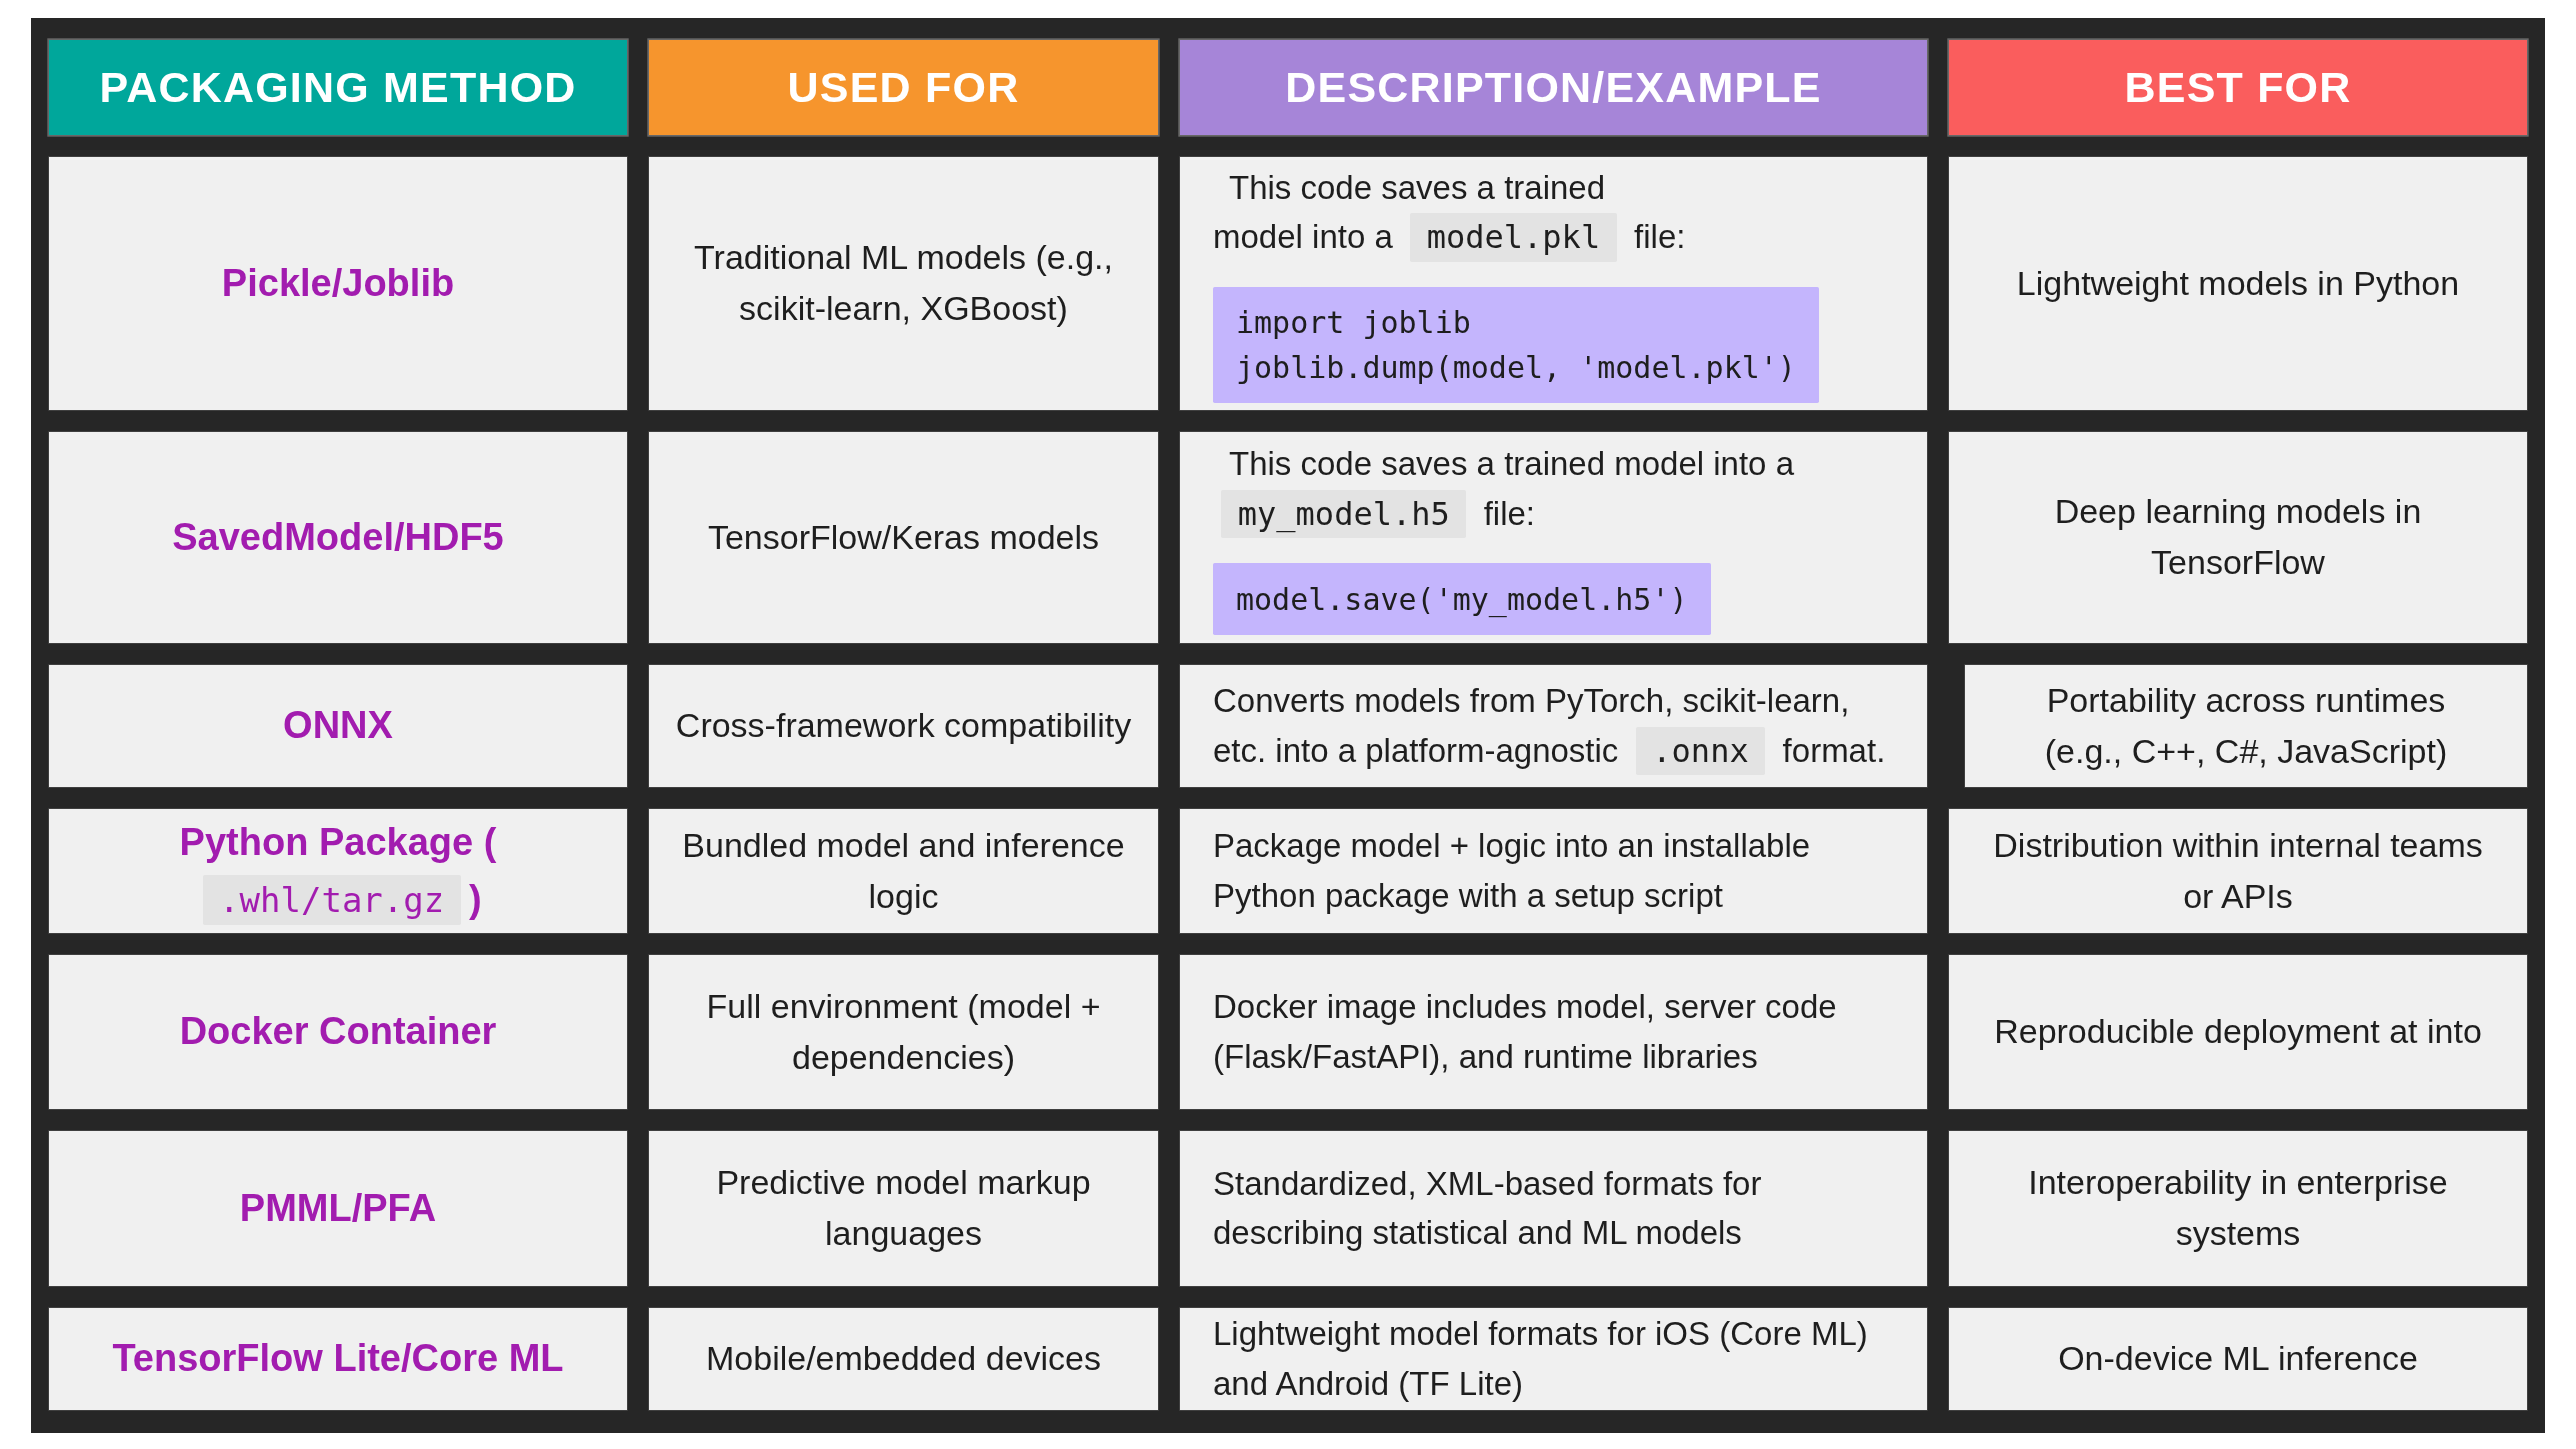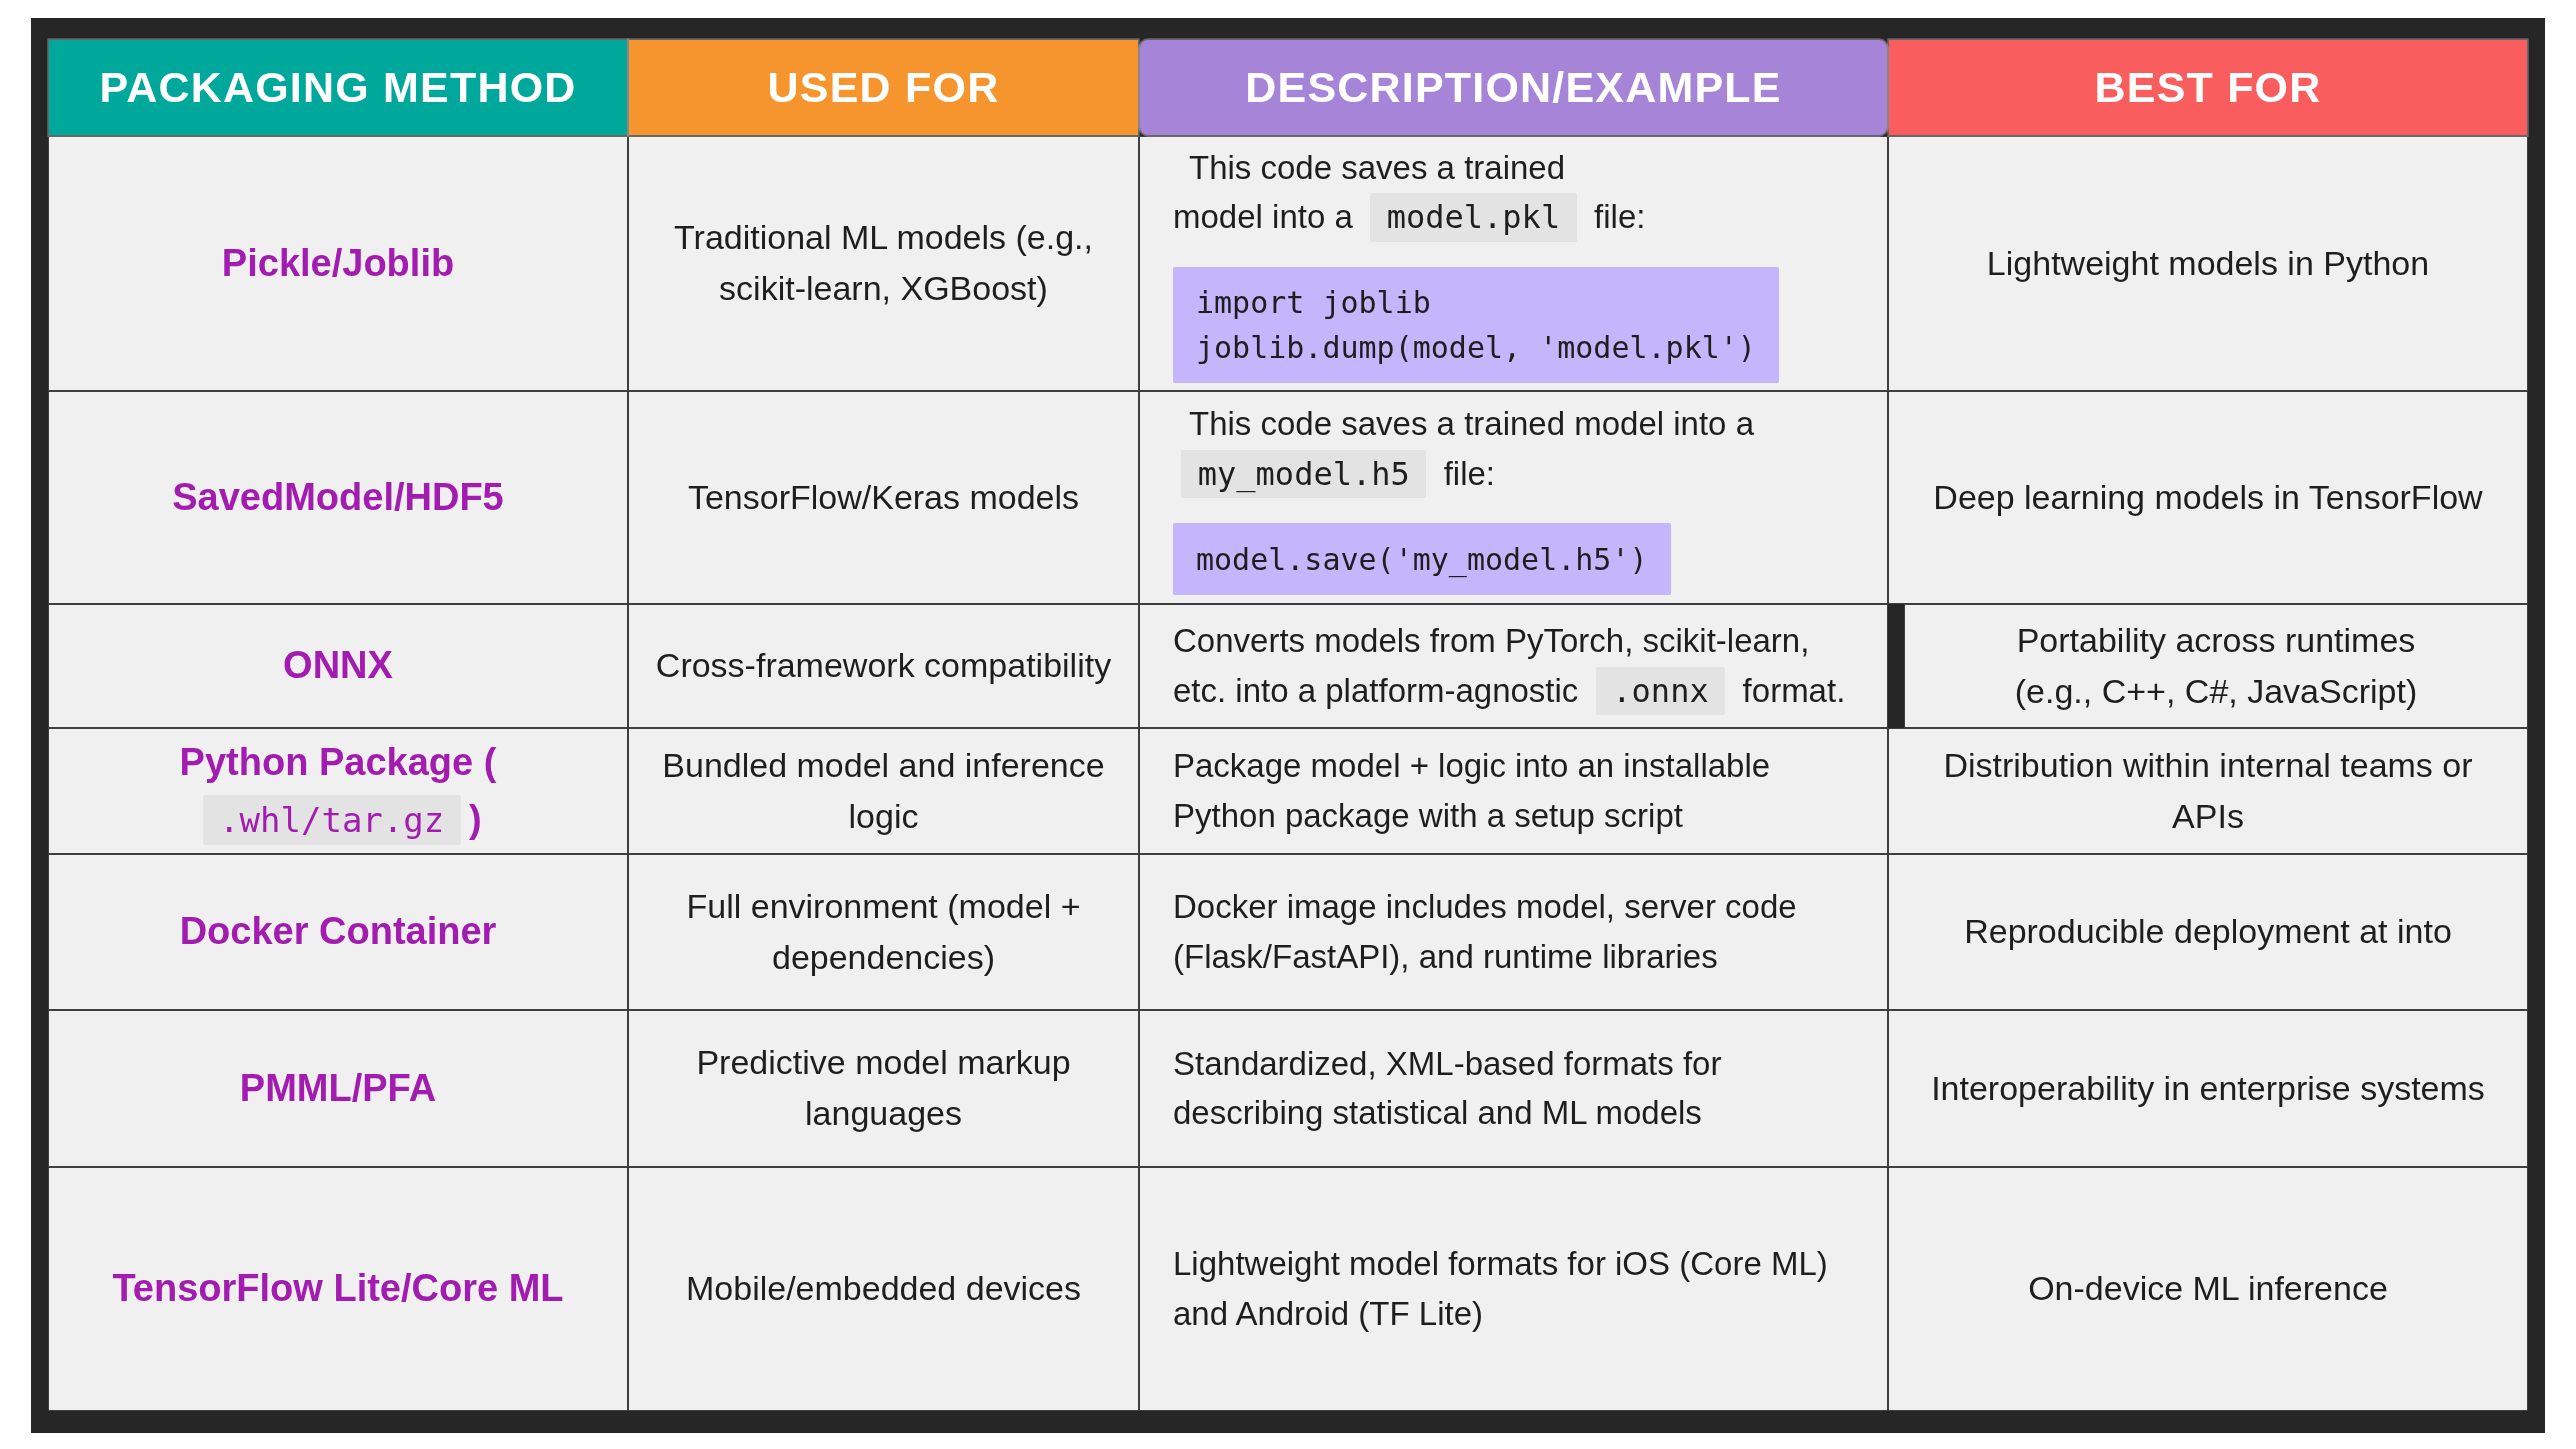--- a/index.html
+++ b/index.html
@@ -16,21 +16,21 @@
     position: absolute;
     left: 31px; right: 31px; top: 18px; bottom: 16.5px;
     background: #262626;
     padding: 21.5px 18px 23px 18px;
     box-sizing: border-box;
   }
   .grid {
     display: grid;
     grid-template-columns: 578px 509px 747px 1fr;
     grid-template-rows: 95px 253px 211px 122px 124px 154px 155px 1fr;
-    gap: 2px;
+    gap: 22px;
     width: 100%;
     height: 100%;
   }
   .hdr {
     display: flex;
     align-items: center;
     justify-content: center;
     color: #ffffff;
     font-weight: bold;
     font-size: 43px;
@@ -92,21 +92,21 @@
   }
 </style>
 </head>
 <body>
 
 <div class="frame">
   <div class="grid">
 
     <div class="hdr hdr-teal" style="background: rgb(0, 167, 155);">PACKAGING METHOD</div>
     <div class="hdr hdr-orange" style="background: rgb(246, 149, 45);">USED FOR</div>
-    <div class="hdr hdr-purple" style="background: rgb(166, 133, 216); border-radius: 8px;">DESCRIPTION/EXAMPLE</div>
+    <div class="hdr hdr-purple" style="background: rgb(166, 133, 216);">DESCRIPTION/EXAMPLE</div>
     <div class="hdr hdr-red" style="background: rgb(250, 93, 93);">BEST FOR</div>
 
     <div class="cell method">Pickle/Joblib</div>
     <div class="cell">Traditional ML models (e.g., scikit-learn, XGBoost)</div>
     <div class="cell desc">
       <div>
         <span class="preline">This code saves a trained
 model into a </span><span class="chip">model.pkl</span><span> file:</span>
       </div>
       <div class="codeblock">import joblib

